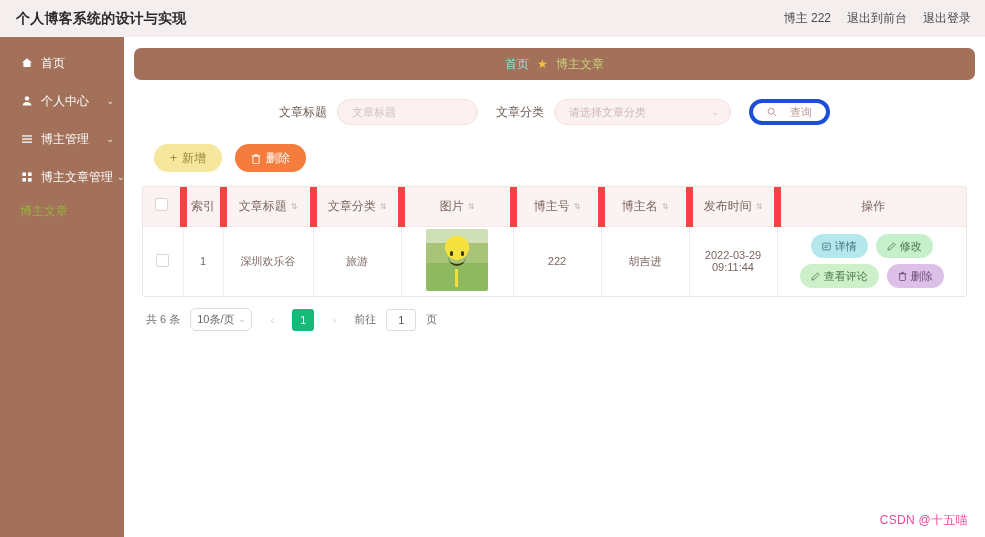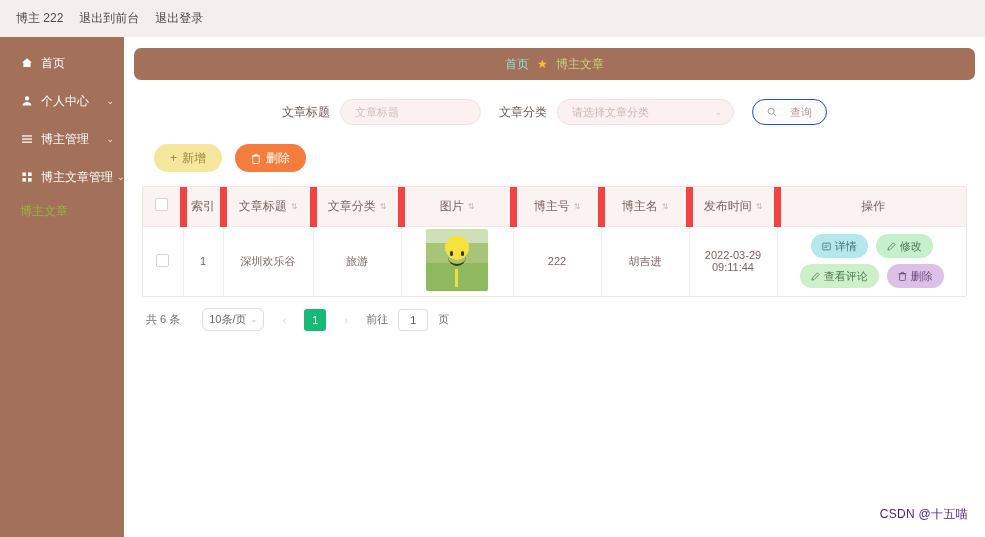--- a/index.html
+++ b/index.html
@@ -83,21 +83,21 @@
     font-size:11px; color:#cdb6b4; padding:0 26px 0 14px;
     outline:none; display:flex; align-items:center; cursor:pointer;
   }
   .sel-arrow {
     position:absolute; right:12px; top:8px; font-size:9px; color:#d8c7c5;
     pointer-events:none;
   }
   .gap-r { margin-right:18px; }
   .btn-query {
     height:26px; border-radius:13px; background:#fffdfd;
-    border:1px solid #1d4ed8; color:#b79a97; font-size:11px;
+    border:4px solid #1d4ed8; color:#b79a97; font-size:11px;
     padding:0 14px; display:flex; align-items:center; gap:13px; cursor:pointer;
     font-family:inherit;
   }
 
   
   .act-row { margin:19px 0 0 30px; display:flex; gap:13px; }
   .btn-pill {
     height:28px; border-radius:14px; border:none; cursor:pointer;
     font-size:12px; padding:0 16px; display:flex; align-items:center; gap:5px;
     font-family:inherit;
@@ -165,49 +165,50 @@
 
   
   .pager {
     margin:11px 0 0 22px; display:flex; align-items:center; gap:10px;
     font-size:11px; color:#6f6f6f;
   }
   .pg-size {
     width:62px; height:23px; border:1px solid #e2dbd9; border-radius:6px;
     background:#fff; font-size:11px; color:#666;
     display:flex; align-items:center; justify-content:space-between;
-    padding:0 6px; cursor:pointer;margin-left:12px;
+    padding:0 6px; cursor:pointer;
   }
   .pg-size .s-arrow { font-size:8px; color:#bbb; }
   .pg-arrow {
     width:20px; height:22px; display:flex; align-items:center; justify-content:center;
     color:#d3d3d3; font-size:11px; cursor:pointer;
   }
   .pg-num {
     width:22px; height:22px; border-radius:3px; background:#17b978; color:#fff;
     display:flex; align-items:center; justify-content:center; font-size:11px;
     cursor:pointer;
   }
   .pg-jump-input {
     width:30px; height:22px; border:1px solid #e2dbd9; border-radius:3px;
     text-align:center; font-size:11px; color:#555; outline:none; font-family:inherit;
   }
 
   .watermark {
-    position:absolute; right:17px; bottom:14px;
-    font-size:12px; color:#4c1d95; letter-spacing:.3px;margin-left:26px;
+    position:absolute; right:17px; bottom:8px;
+    font-size:12px; color:#ec4899; letter-spacing:.3px;margin-left:26px;
   }
   svg { display:block; }
 </style>
 </head>
 <body>
 
 <div id="app">
 
   <div class="header">
+    <div class="header-title">个人博客系统的设计与实现</div>
     <div class="header-right">
       <span class="header-link">博主 222</span>
       <span class="header-link">退出到前台</span>
       <span class="header-link">退出登录</span>
     </div>
   </div>
 
   <div class="sidebar">
 
     <div class="menu-item">

